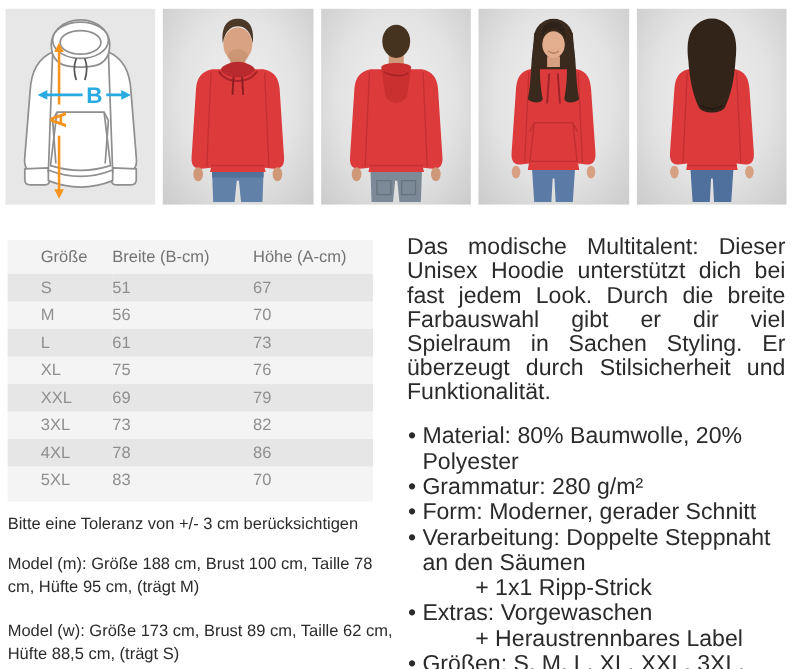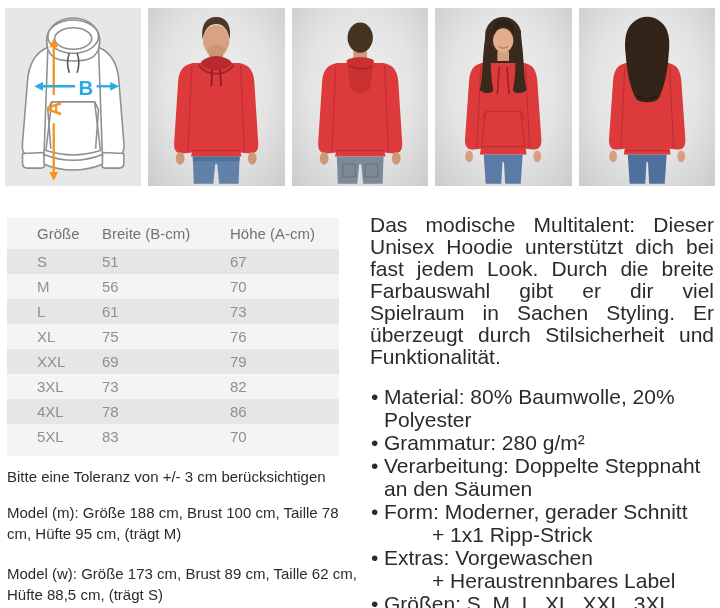--- a/index.html
+++ b/index.html
@@ -202,22 +202,22 @@
         <td>70</td>
       </tr>
     </tbody>
   </table>
 </div>
 
 <div class="description">
   <p class="desc-intro">Das modische Multitalent: Dieser Unisex Hoodie unterstützt dich bei fast jedem Look. Durch die breite Farbauswahl gibt er dir viel Spielraum in Sachen Styling. Er überzeugt durch Stilsicherheit und Funktionalität.</p>
   <div class="b-line">Material: 80% Baumwolle, 20% Polyester</div>
   <div class="b-line">Grammatur: 280 g/m²</div>
+  <div class="b-line">Form: Moderner, gerader Schnitt</div>
   <div class="b-line">Verarbeitung: Doppelte Steppnaht an den Säumen</div>
-  <div class="b-line">Form: Moderner, gerader Schnitt</div>
   <div class="b-sub">+ 1x1 Ripp-Strick</div>
   <div class="b-line">Extras: Vorgewaschen</div>
   <div class="b-sub">+ Heraustrennbares Label</div>
   <div class="b-line">Größen:  S, M, L, XL, XXL, 3XL, 4XL, 5XL</div>
 </div>
 
 <div class="notes">
   <p class="note-tolerance">Bitte eine Toleranz von +/- 3 cm berücksichtigen</p>
   <p class="note-model"><b>Model (m):</b><span> Größe 188 cm, Brust 100 cm, Taille 78 cm, Hüfte 95 cm, (trägt M)</span></p>
   <p class="note-model"><b>Model (w):</b><span> Größe 173 cm, Brust 89 cm, Taille 62 cm, Hüfte 88,5 cm, (trägt S)</span></p>

